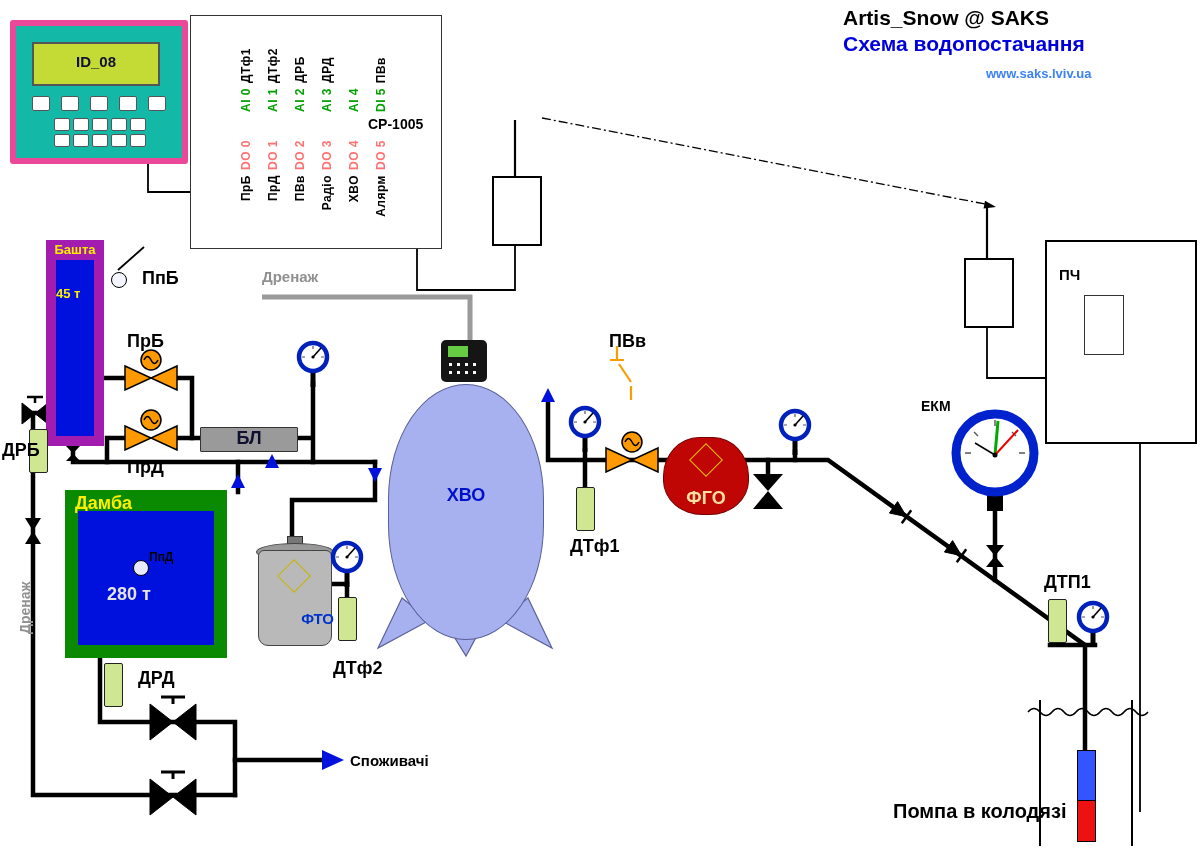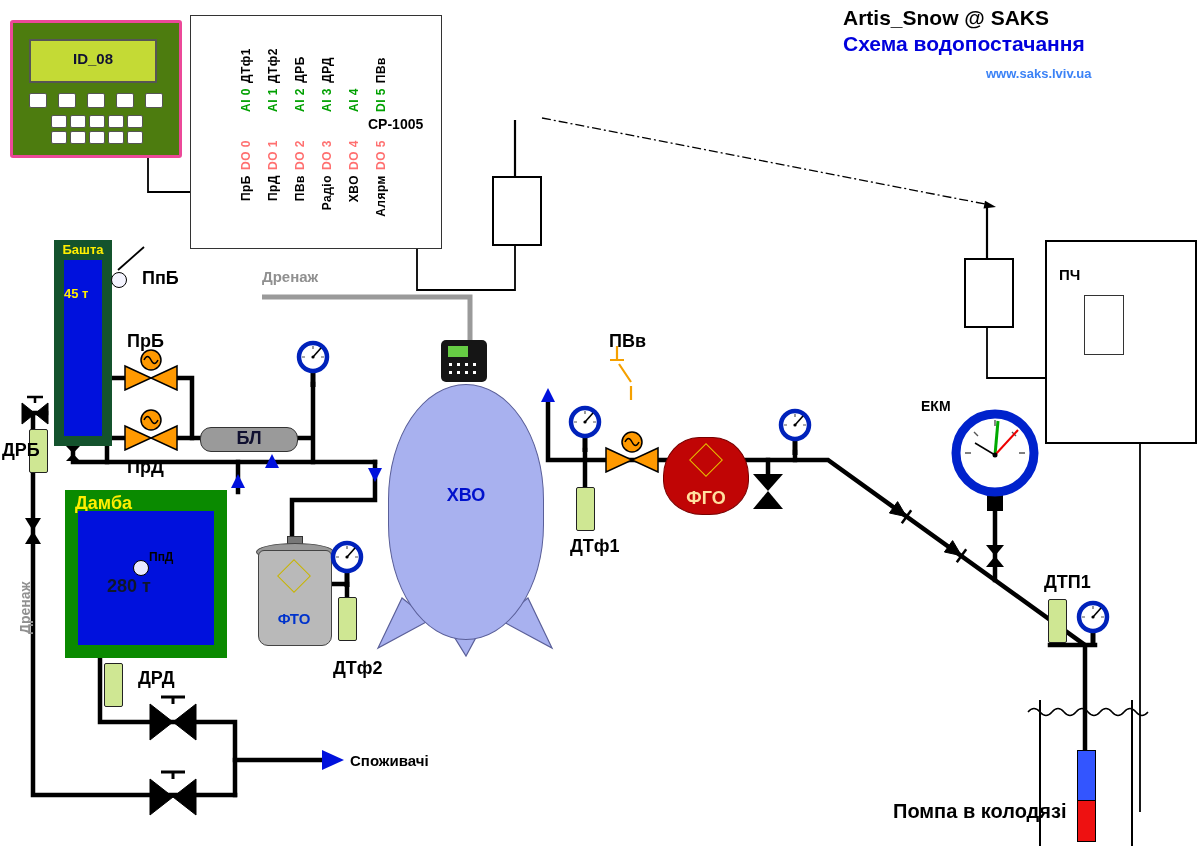--- a/index.html
+++ b/index.html
@@ -125,21 +125,21 @@
       <polygon points="368,468 382,468 375,482"></polygon>
       <polygon points="541,402 555,402 548,388"></polygon>
       <polygon points="322,750 322,770 344,760"></polygon>
     </g>
 
     <g stroke="#f5a000" stroke-width="2.2" fill="none">
       <path d="M617,346 V360 M610,360 H624 M619,364 L631,382 M631,386 V400"></path>
     </g>
   </svg>
 
-  <div class="abs" style="left:10px;top:20px;width:166px;height:132px;background:#4d7c0f;border:3px solid #ec4899;border-radius:3px">
+  <div class="abs" style="left:10px;top:20px;width:166px;height:132px;background:#14b8a6;border:6px solid #ec4899;border-radius:3px">
     <div class="abs" style="left:16px;top:16px;width:124px;height:40px;background:#c4da35;border:2px solid #555;text-align:center;line-height:36px;font-weight:bold;font-size:15px;color:#111133"><span>ID_08</span></div>
     <div class="kbtn" style="left:16px;top:70px;width:16px;height:13px"></div>
     <div class="kbtn" style="left:45px;top:70px;width:16px;height:13px"></div>
     <div class="kbtn" style="left:74px;top:70px;width:16px;height:13px"></div>
     <div class="kbtn" style="left:103px;top:70px;width:16px;height:13px"></div>
     <div class="kbtn" style="left:132px;top:70px;width:16px;height:13px"></div>
     <div class="kbtn" style="left:38px;top:92px;width:14px;height:11px"></div>
     <div class="kbtn" style="left:57px;top:92px;width:14px;height:11px"></div>
     <div class="kbtn" style="left:76px;top:92px;width:14px;height:11px"></div>
     <div class="kbtn" style="left:95px;top:92px;width:14px;height:11px"></div>
@@ -209,21 +209,21 @@
   <div class="lbl" style="left:986px;top:66px;font-size:13px;color:#3b82f6;">www.saks.lviv.ua</div>
 
   <div class="abs" style="left:492px;top:176px;width:46px;height:66px;background:#fff;border:2px solid #000"></div>
   <div class="abs" style="left:964px;top:258px;width:46px;height:66px;background:#fff;border:2px solid #000"></div>
 
   <div class="abs" style="left:1045px;top:240px;width:148px;height:200px;background:#fff;border:2px solid #000">
     <div class="lbl" style="left:12px;top:24px;font-size:15px">ПЧ</div>
     <div class="abs" style="left:37px;top:53px;width:38px;height:58px;border:1.5px solid #333"></div>
   </div>
 
-  <div class="abs" style="left:54px;top:240px;width:58px;height:206px;background:#14532d">
+  <div class="abs" style="left:46px;top:240px;width:58px;height:206px;background:#a21caf">
     <div class="lbl" style="left:0;top:2px;width:58px;text-align:center;color:#ffee00;font-size:13px">Башта</div>
     <div class="abs" style="left:10px;top:20px;width:38px;height:176px;background:#0011dd">
       <div class="lbl" style="left:0;top:26px;width:38px;text-align:left;color:#ffee00;font-size:13px">45 т</div>
     </div>
   </div>
   <div class="abs" style="left:111px;top:272px;width:14px;height:14px;background:#f4f4ff;border:1.5px solid #000;border-radius:50%"></div>
   <div class="lbl" style="left:142px;top:268px">ПпБ</div>
 
   <div class="ovalve" style="left:124px;top:349px">
     <svg width="54" height="42">
@@ -246,41 +246,41 @@
   <div class="ovalve" style="left:605px;top:431px">
     <svg width="54" height="42">
       <polygon points="1,17 1,41 27,29" fill="#ff9900" stroke="#000" stroke-width="1.5"></polygon>
       <polygon points="53,17 53,41 27,29" fill="#ff9900" stroke="#000" stroke-width="1.5"></polygon>
       <circle cx="27" cy="11" r="10" fill="#ff9900" stroke="#000" stroke-width="1.5"></circle>
       <path d="M20,11 q3.5,-7 7,0 q3.5,7 7,0" fill="none" stroke="#000" stroke-width="1.5"></path>
     </svg>
   </div>
   <div class="lbl" style="left:609px;top:331px">ПВв</div>
 
-  <div class="abs" style="left:200px;top:427px;width:96px;height:23px;background:#9a9a9a;border:1px solid #333;border-radius:11px;text-align:center;line-height:21px">
+  <div class="abs" style="left:200px;top:427px;width:96px;height:23px;background:#9a9a9a;border:1px solid #333;border-radius:1px;text-align:center;line-height:21px">
     <span class="lbl" style="position:static;color:#101030">БЛ</span>
   </div>
 
   <div class="abs" style="left:65px;top:490px;width:162px;height:168px;background:#0a8a00">
     <div class="lbl" style="left:10px;top:3px;color:#ffee00">Дамба</div>
     <div class="abs" style="left:13px;top:21px;width:136px;height:134px;background:#0011dd"></div>
-    <div class="lbl" style="left:42px;top:86px;color:#0f172a">280 т</div>
+    <div class="lbl" style="left:42px;top:94px;color:#e5e5e5">280 т</div>
     <div class="abs" style="left:68px;top:70px;width:14px;height:14px;background:#e8e8ff;border:1.5px solid #000;border-radius:50%"></div>
     <div class="lbl" style="left:84px;top:60px;font-size:12px;color:#000">ПпД</div>
   </div>
 
   <div class="lbl" style="left:262px;top:268px;font-size:15px;color:#909090">Дренаж</div>
   <div class="lbl vtext" style="left:17px;top:552px;height:82px;font-size:14px;color:#909090">Дренаж</div>
 
   <div class="abs" style="left:254px;top:536px;width:80px;height:112px">
     <div class="abs" style="left:33px;top:0;width:14px;height:9px;background:#777;border:1px solid #333"></div>
     <div class="abs" style="left:2px;top:7px;width:76px;height:16px;background:#999;border:1px solid #444;border-radius:50%"></div>
     <div class="abs" style="left:4px;top:14px;width:72px;height:94px;background:#b9b9b9;border:1px solid #444;border-radius:6px 6px 10px 10px"></div>
     <div class="abs" style="left:28px;top:28px;width:22px;height:22px;border:1.5px solid #c8b400;transform:rotate(45deg)"></div>
-    <div class="lbl" style="left:0;top:74px;width:80px;text-align:center;font-size:15px;color:#0033cc">ФТО</div>
+    <div class="lbl" style="left:0;top:74px;width:80px;text-align:right;font-size:15px;color:#0033cc">ФТО</div>
   </div>
 
   <div class="abs" style="left:388px;top:384px;width:154px;height:254px;background:#a8b1ef;border:1px solid #5a5f99;border-radius:50%/45%">
     <div class="lbl" style="left:0;top:100px;width:154px;text-align:center;font-size:18px;color:#0011cc">ХВО</div>
   </div>
   <div class="abs" style="left:441px;top:340px;width:46px;height:42px;background:#151515;border-radius:5px">
     <div class="abs" style="left:7px;top:6px;width:20px;height:11px;background:#66cc44"></div>
     <div class="abs" style="left:8px;top:23px;width:3px;height:3px;background:#fff"></div>
     <div class="abs" style="left:16px;top:23px;width:3px;height:3px;background:#fff"></div>
     <div class="abs" style="left:24px;top:23px;width:3px;height:3px;background:#fff"></div>

